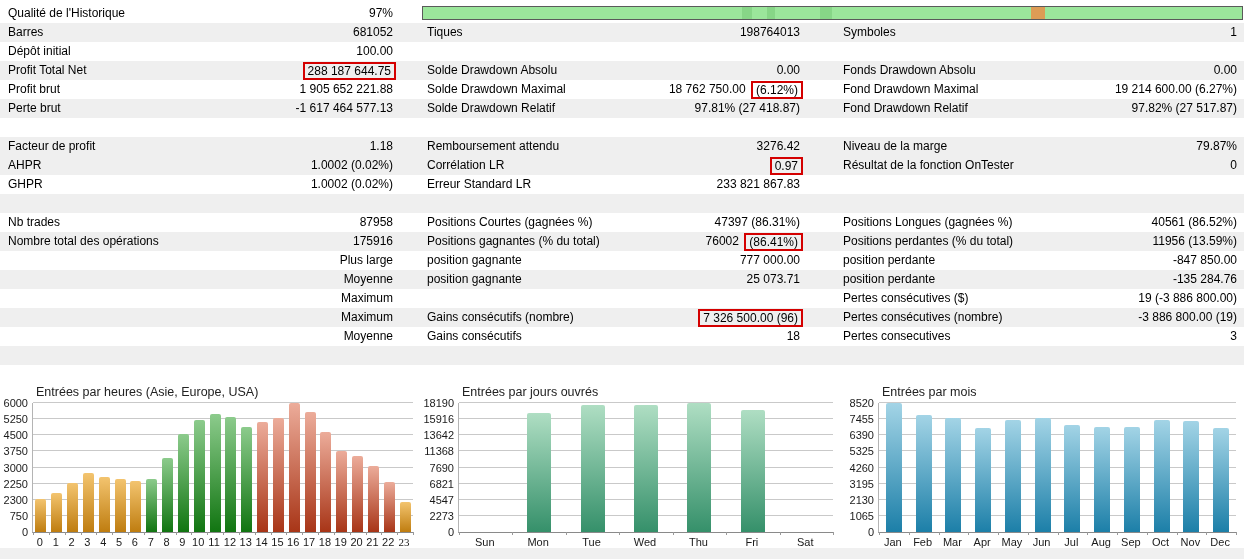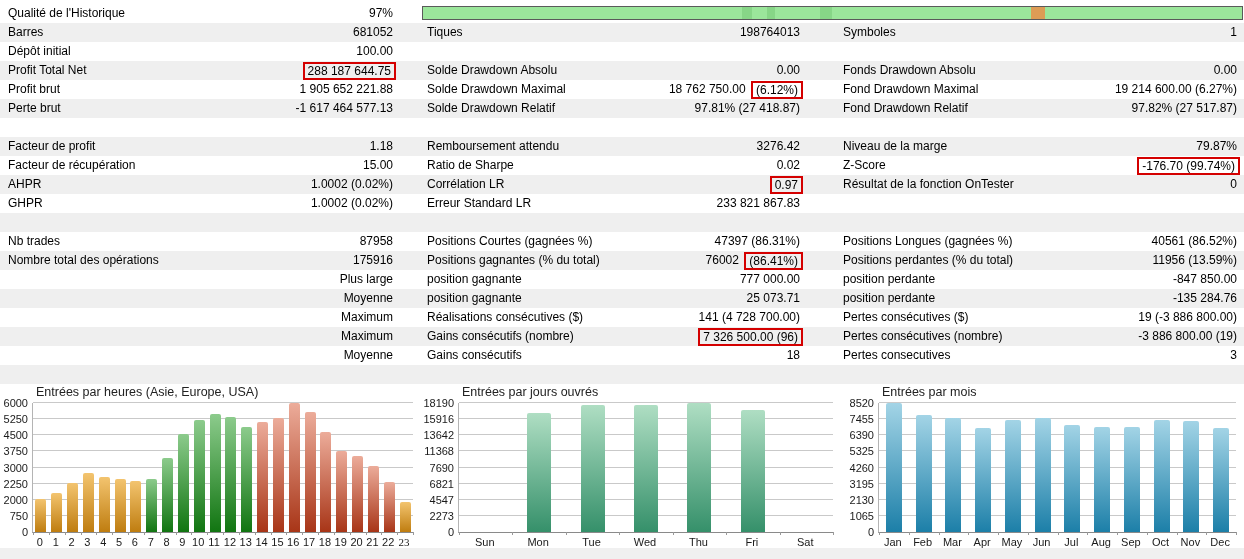--- a/index.html
+++ b/index.html
@@ -141,34 +141,20 @@
         </div>
         <div class="cell c2">
           <span class="lbl">Remboursement attendu</span>
           <span class="val">3276.42</span>
         </div>
         <div class="cell c3">
           <span class="lbl">Niveau de la marge</span>
           <span class="val">79.87%</span>
         </div>
       </div>
-      <div class="row">
-        <div class="cell c1">
-          <span class="lbl">Facteur de récupération</span>
-          <span class="val">15.00</span>
-        </div>
-        <div class="cell c2">
-          <span class="lbl">Ratio de Sharpe</span>
-          <span class="val">0.02</span>
-        </div>
-        <div class="cell c3">
-          <span class="lbl">Z-Score</span>
-          <span class="val"><span class="hl">-176.70 (99.74%)</span></span>
-        </div>
-      </div>
       <div class="row shade">
         <div class="cell c1">
           <span class="lbl">AHPR</span>
           <span class="val">1.0002 (0.02%)</span>
         </div>
         <div class="cell c2">
           <span class="lbl">Corrélation LR</span>
           <span class="val"><span class="hl">0.97</span></span>
         </div>
         <div class="cell c3">
@@ -245,24 +231,20 @@
         </div>
         <div class="cell c3">
           <span class="lbl">position perdante</span>
           <span class="val">-135 284.76</span>
         </div>
       </div>
       <div class="row">
         <div class="cell c1">
           <span class="lbl"></span>
           <span class="val">Maximum</span>
-        </div>
-        <div class="cell c2">
-          <span class="lbl">Réalisations consécutives ($)</span>
-          <span class="val">141 (4 728 700.00)</span>
         </div>
         <div class="cell c3">
           <span class="lbl">Pertes consécutives ($)</span>
           <span class="val">19 (-3 886 800.00)</span>
         </div>
       </div>
       <div class="row shade">
         <div class="cell c1">
           <span class="lbl"></span>
           <span class="val">Maximum</span>
@@ -294,21 +276,21 @@
         <div class="cell c1"></div>
         <div class="cell c2"></div>
         <div class="cell c3"></div>
       </div>
     </div>
   <div id="charts">
       <div class="chart" style="left: 0px; width: 420px;">
         <div class="ctitle" style="left: 36px;">Entrées par heures (Asie, Europe, USA)</div>
         <div class="ylab" style="width: 28px; left: 0px; top: 142px;">0</div>
         <div class="ylab" style="width: 28px; left: 0px; top: 125.875px;">750</div>
-        <div class="ylab" style="width: 28px; left: 0px; top: 109.75px;">2000</div>
+        <div class="ylab" style="width: 28px; left: 0px; top: 109.75px;">2300</div>
         <div class="ylab" style="width: 28px; left: 0px; top: 93.625px;">2250</div>
         <div class="ylab" style="width: 28px; left: 0px; top: 77.5px;">3000</div>
         <div class="ylab" style="width: 28px; left: 0px; top: 61.375px;">3750</div>
         <div class="ylab" style="width: 28px; left: 0px; top: 45.25px;">4500</div>
         <div class="ylab" style="width: 28px; left: 0px; top: 29.125px;">5250</div>
         <div class="ylab" style="width: 28px; left: 0px; top: 13px;">6000</div>
         <div class="plot" style="left: 32px; width: 380px;">
           <div class="gline" style="bottom: 16.125px;"></div>
           <div class="gline" style="bottom: 32.25px;"></div>
           <div class="gline" style="bottom: 48.375px;"></div>

